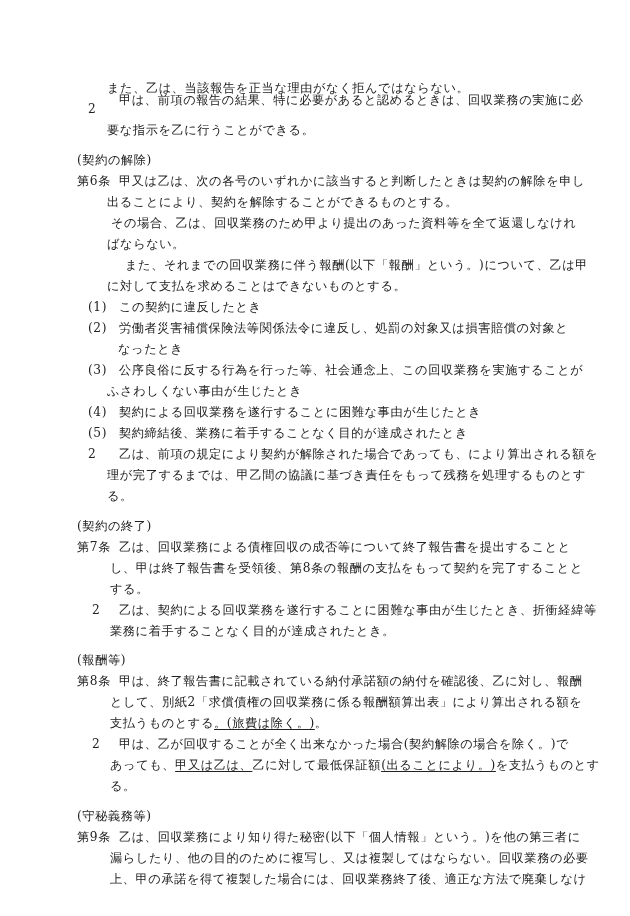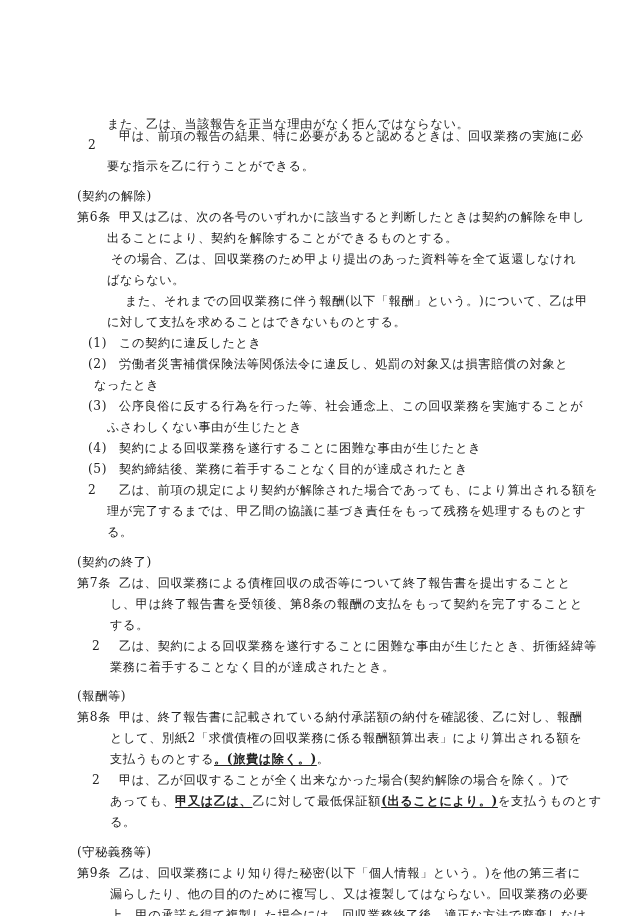--- a/index.html
+++ b/index.html
@@ -1,19 +1,19 @@
 <!DOCTYPE html>
 <html><head>
 <meta charset="utf-8">
 <style>
   html, body { margin:0; padding:0; background:#ffffff; }
   body { width:630px; height:916px; position:relative; overflow:hidden;
          font-family:"DejaVu Serif","Liberation Serif",serif; color:#222; }
-  .line { position:absolute; white-space:nowrap; font-size:12.2px; line-height:16px; letter-spacing:0.6px;margin-top:36px; }
-  .u { text-decoration:underline; text-underline-offset:2px;font-weight:bold; }
+  .line { position:absolute; white-space:nowrap; font-size:12.2px; line-height:16px; letter-spacing:0.6px; }
+  .u { text-decoration:underline; text-underline-offset:2px; }
 </style>
 </head>
 <body>
 
 <div>
 
   <div class="line" style="left:107px;top:80px">また、乙は、当該報告を正当な理由がなく拒んではならない。</div>
   <div class="line" style="left:88px;top:101px">2</div>
   <div class="line" style="left:119px;top:92px">甲は、前項の報告の結果、特に必要があると認めるときは、回収業務の実施に必</div>
   <div class="line" style="left:107px;top:122px">要な指示を乙に行うことができる。</div>
@@ -25,21 +25,21 @@
   <div class="line" style="left:111px;top:215px">その場合、乙は、回収業務のため甲より提出のあった資料等を全て返還しなけれ</div>
   <div class="line" style="left:107px;top:236px">ばならない。</div>
   <div class="line" style="left:125px;top:257px">また、それまでの回収業務に伴う報酬(以下「報酬」という。)について、乙は甲</div>
   <div class="line" style="left:107px;top:278px">に対して支払を求めることはできないものとする。</div>
 
   <div class="line" style="left:88px;top:299px">(1)</div>
   <div class="line" style="left:119px;top:299px">この契約に違反したとき</div>
 
   <div class="line" style="left:88px;top:320px">(2)</div>
   <div class="line" style="left:119px;top:320px">労働者災害補償保険法等関係法令に違反し、処罰の対象又は損害賠償の対象と</div>
-  <div class="line" style="left:94px;top:341px">なったとき</div>
+  <div class="line" style="left:118px;top:341px">なったとき</div>
 
   <div class="line" style="left:88px;top:362px">(3)</div>
   <div class="line" style="left:119px;top:362px">公序良俗に反する行為を行った等、社会通念上、この回収業務を実施することが</div>
   <div class="line" style="left:107px;top:383px">ふさわしくない事由が生じたとき</div>
 
   <div class="line" style="left:88px;top:404px">(4)</div>
   <div class="line" style="left:119px;top:404px">契約による回収業務を遂行することに困難な事由が生じたとき</div>
 
   <div class="line" style="left:88px;top:425px">(5)</div>
   <div class="line" style="left:119px;top:425px">契約締結後、業務に着手することなく目的が達成されたとき</div>

